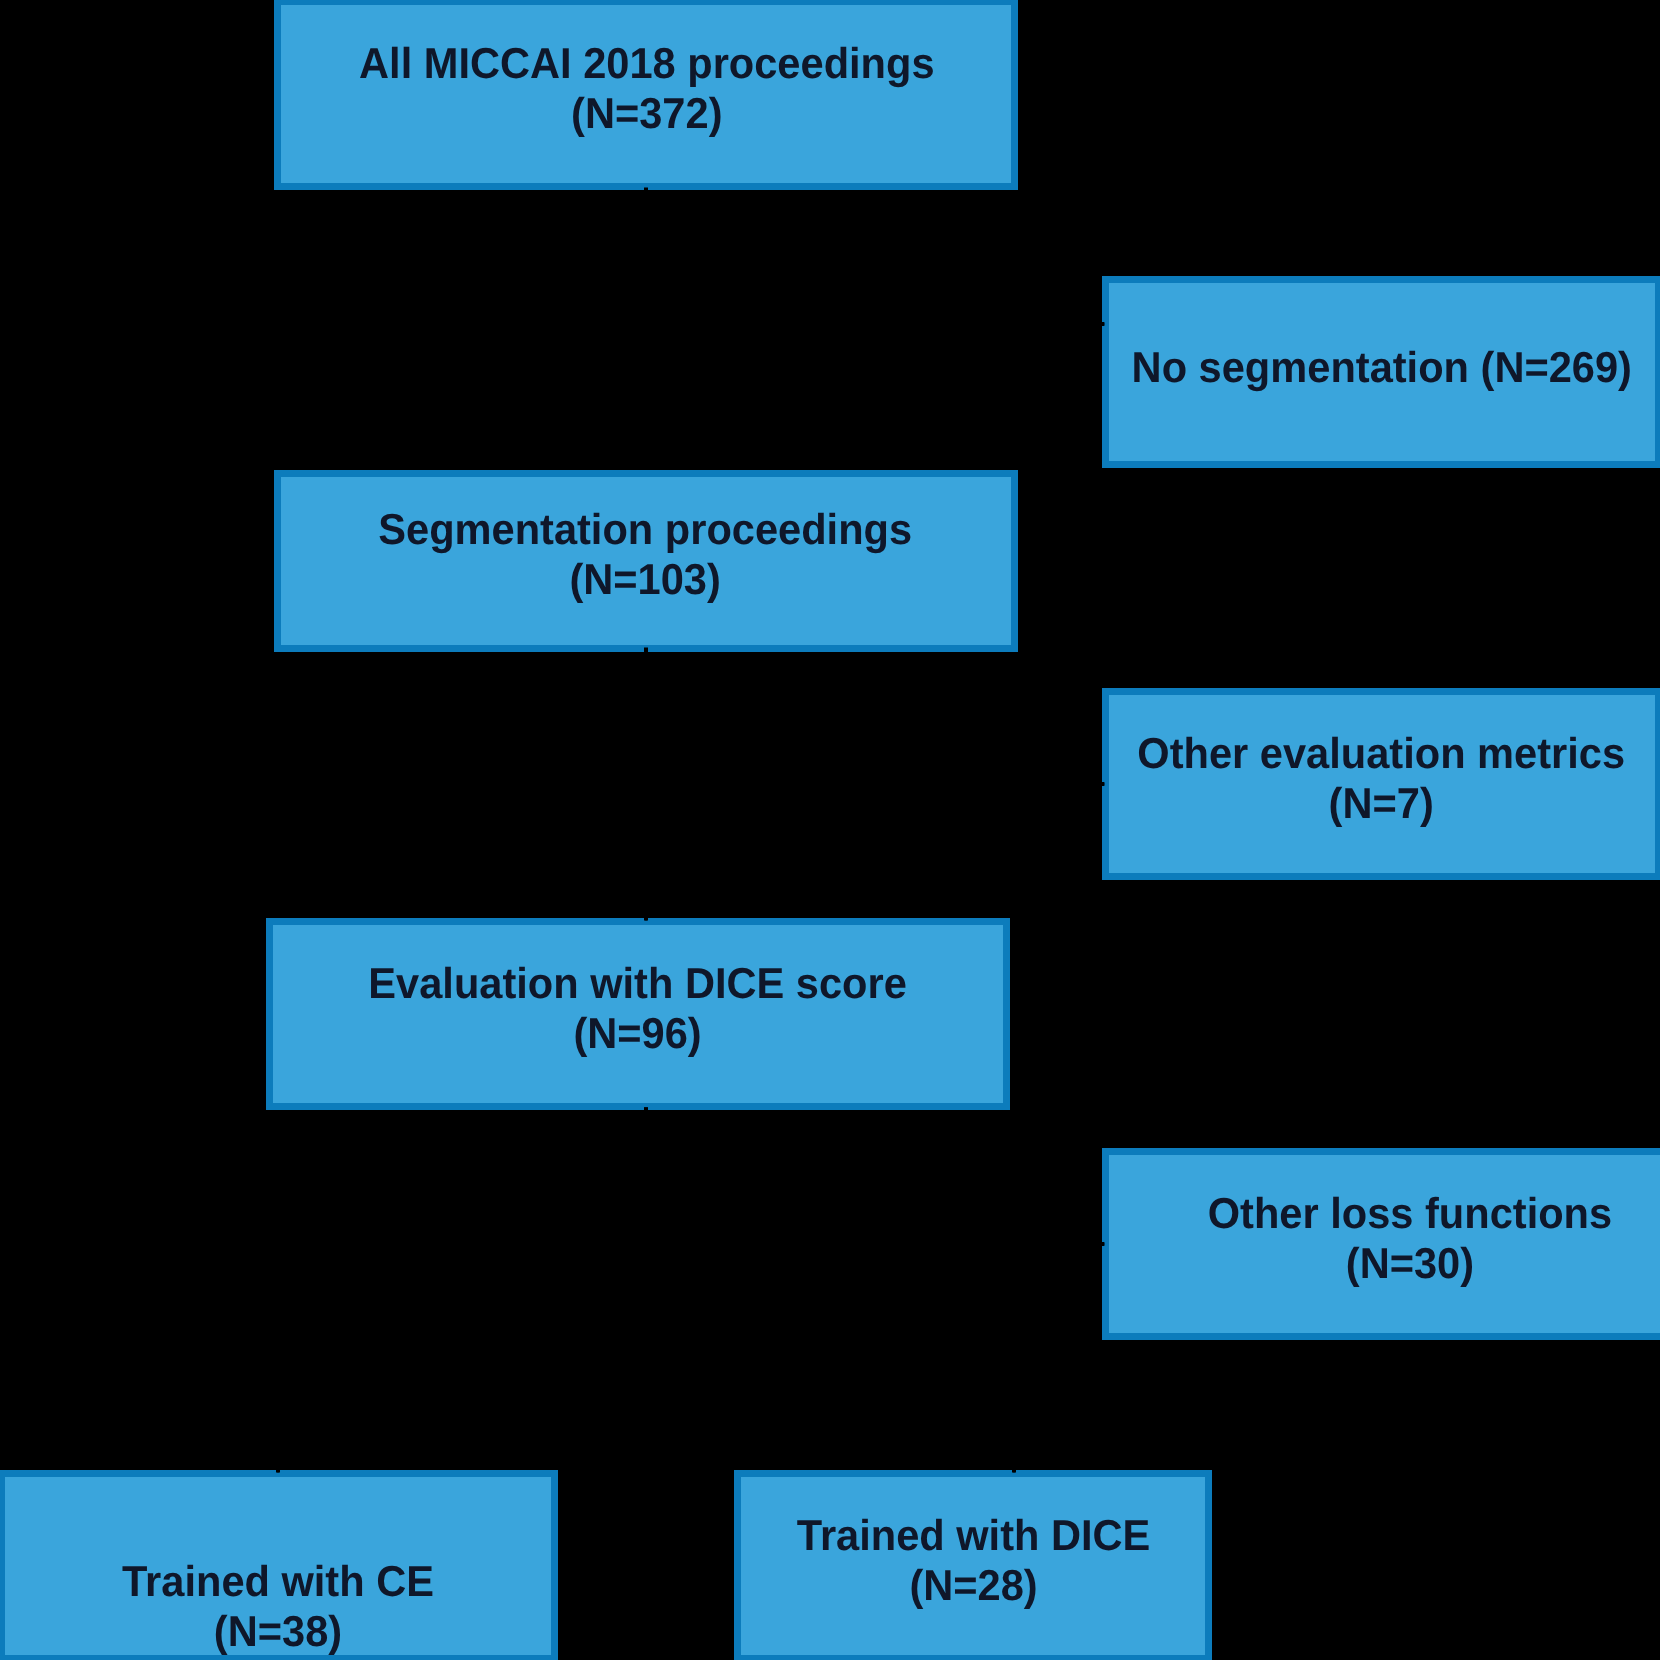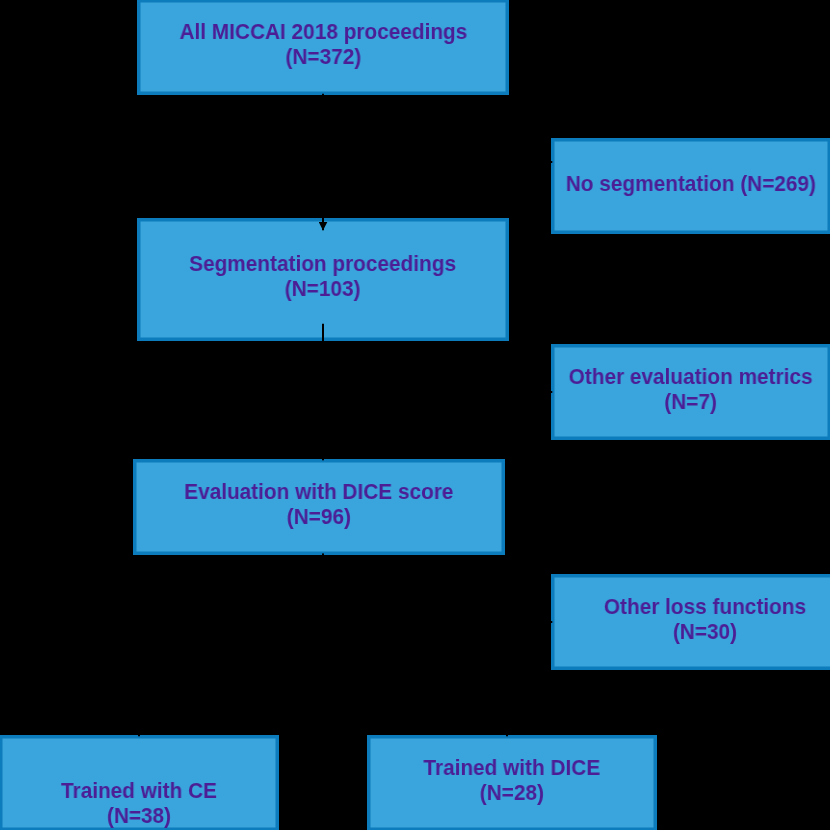--- a/index.html
+++ b/index.html
@@ -1,36 +1,36 @@
 <!DOCTYPE html>
 <html><head>
 <meta charset="utf-8">
 <title>Flow diagram</title>
 <style>
   html,body{margin:0;padding:0;background:#000;}
   #stage{position:relative;width:830px;height:830px;background:#000;overflow:hidden;
     font-family:"Liberation Sans",sans-serif;}
   .node{position:absolute;box-sizing:border-box;background:#3AA5DC;box-shadow:inset 0 0 0 3.5px #0C7CBC;
     display:flex;align-items:center;justify-content:center;text-align:center;
-    color:#4c1d95;font-weight:bold;font-size:21.6px;line-height:25px;
+    color:#0f172a;font-weight:bold;font-size:21.6px;line-height:25px;
     -webkit-font-smoothing:antialiased;}
   .node .lbl{display:block;position:relative;transform:scaleX(0.963);will-change:transform;}
   .node.two-line .lbl{top:-3.3px;}
   .node.one-line .lbl{top:-2.3px;}
   .node .l1,.node .l2{display:block;white-space:nowrap;}
 
   
   #n-all     {left:136.9px; top:-1.2px;  width:372.2px; height:96.2px;}
   #n-noseg   {left:550.7px; top:113.5px; width:280.3px; height:96.2px;margin-top:24px;}
-  #n-seg     {left:136.9px; top:218px; width:372.2px; height:123px;}
+  #n-seg     {left:136.9px; top:235px; width:372.2px; height:91px;}
   #n-othmet  {left:550.7px; top:344.0px; width:280.3px; height:96.2px;}
   #n-dice    {left:133px; top:458.8px; width:372.2px; height:96.2px;}
   #n-othloss {left:550.7px; top:574.0px; width:309px; height:96.2px;}
   #n-ce      {left:-1.4px;  top:734.8px; width:280.6px; height:96.2px;align-items:flex-end;}
-  #n-dicetr  {left:366.8px; top:734.8px; width:290px; height:96.2px;}
+  #n-dicetr  {left:366.8px; top:734.8px; width:239px; height:96.2px;}
 
   #links{position:absolute;left:0;top:0;width:830px;height:830px;pointer-events:none;z-index:5;}
 </style>
 </head>
 <body>
 
 <div id="stage">
 
   <svg id="links" viewBox="0 0 830 830">
     <defs>

